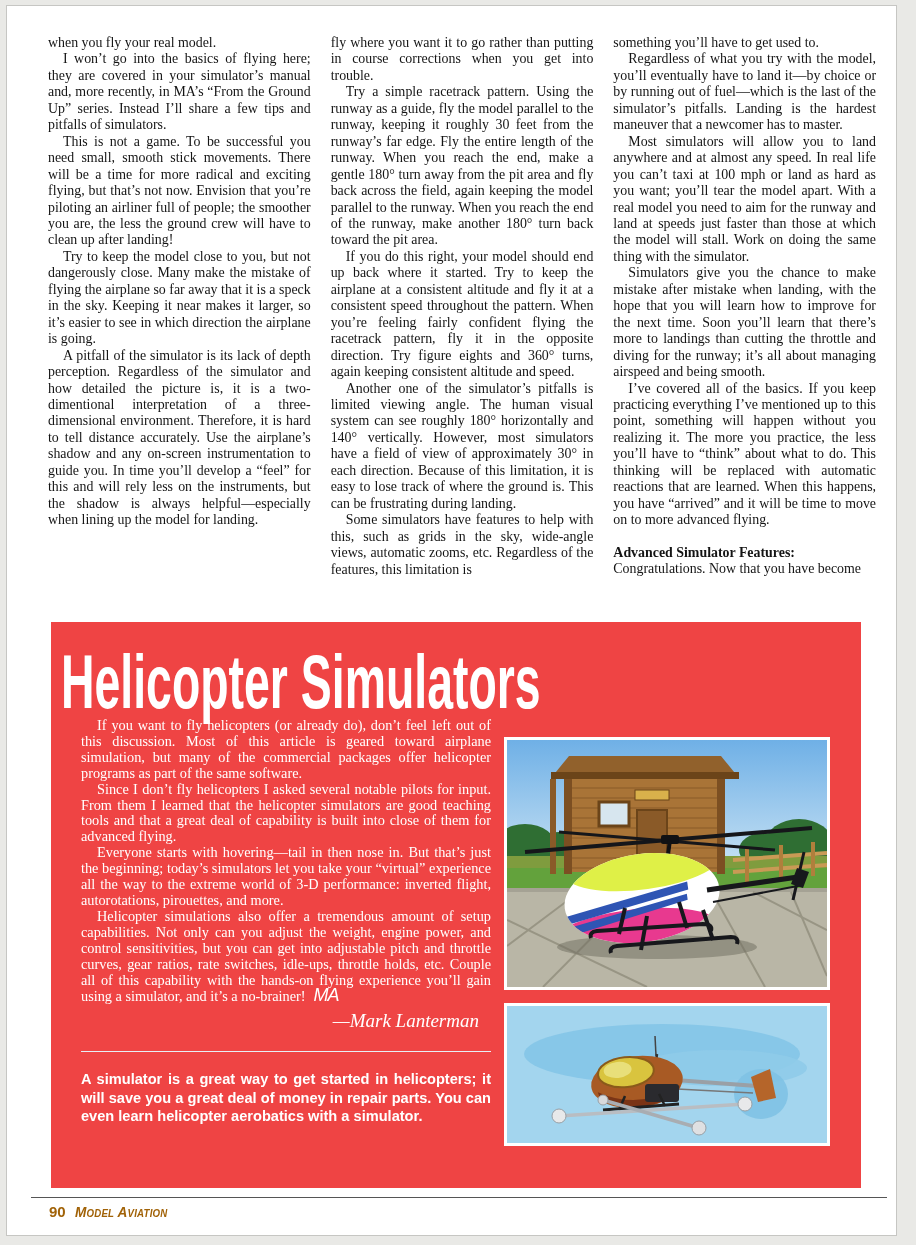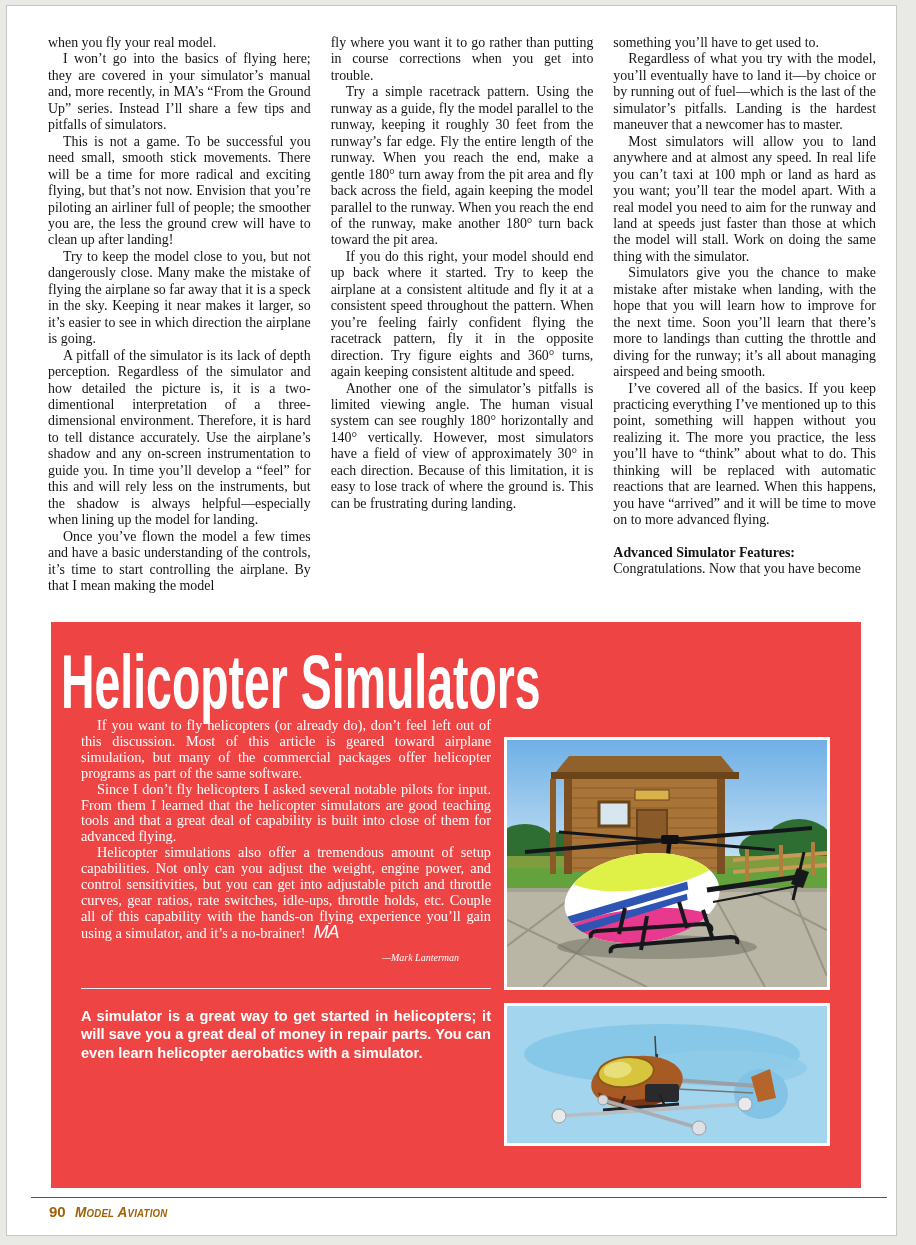--- a/index.html
+++ b/index.html
@@ -41,21 +41,21 @@
   .sb-body{
     position:absolute;left:30px;top:96px;width:410px;
     font-size:14.3px;line-height:15.9px;text-align:justify;
   }
   .sb-body .par{text-indent:16px;}
   .ma-logo{
     font-family:"Liberation Sans", sans-serif;font-weight:normal;font-style:italic;
     font-size:18px;letter-spacing:-1px;margin-left:8px;
   }
   .byline{
-    margin:8px 32px 0 0;text-align:right;font-style:italic;font-size:10px;
+    margin:8px 12px 0 0;text-align:right;font-style:italic;font-size:19px;
   }
   .sb-divider{
     border:none;border-top:1px solid #e8eef5;margin:22px 0 18px 0;
   }
   .sb-caption{
     font-family:"Liberation Sans", sans-serif;font-weight:bold;
     font-size:14.6px;line-height:18.5px;text-align:justify;
   }
   
   .sb-photos{position:absolute;left:453px;top:115px;width:326px;}
@@ -88,27 +88,27 @@
 
 <div class="page">
 
   <div class="columns">
     <div class="col">
         <p class="par">when you fly your real model.</p>
         <p class="par">I won’t go into the basics of flying here; they are covered in your simulator’s manual and, more recently, in MA’s “From the Ground Up” series. Instead I’ll share a few tips and pitfalls of simulators.</p>
         <p class="par">This is not a game. To be successful you need small, smooth stick movements. There will be a time for more radical and exciting flying, but that’s not now. Envision that you’re piloting an airliner full of people; the smoother you are, the less the ground crew will have to clean up after landing!</p>
         <p class="par">Try to keep the model close to you, but not dangerously close. Many make the mistake of flying the airplane so far away that it is a speck in the sky. Keeping it near makes it larger, so it’s easier to see in which direction the airplane is going.</p>
         <p class="par">A pitfall of the simulator is its lack of depth perception. Regardless of the simulator and how detailed the picture is, it is a two-dimentional interpretation of a three-dimensional environment. Therefore, it is hard to tell distance accurately. Use the airplane’s shadow and any on-screen instrumentation to guide you. In time you’ll develop a “feel” for this and will rely less on the instruments, but the shadow is always helpful—especially when lining up the model for landing.</p>
-        <p class="par">Once you’ve flown the model a few times and have a basic understanding of the controls, it’s time to start controlling the airplane. By that I mean making the model</p>
       </div>
     <div class="col">
         <p class="par">fly where you want it to go rather than putting in course corrections when you get into trouble.</p>
         <p class="par">Try a simple racetrack pattern. Using the runway as a guide, fly the model parallel to the runway, keeping it roughly 30 feet from the runway’s far edge. Fly the entire length of the runway. When you reach the end, make a gentle 180° turn away from the pit area and fly back across the field, again keeping the model parallel to the runway. When you reach the end of the runway, make another 180° turn back toward the pit area.</p>
         <p class="par">If you do this right, your model should end up back where it started. Try to keep the airplane at a consistent altitude and fly it at a consistent speed throughout the pattern. When you’re feeling fairly confident flying the racetrack pattern, fly it in the opposite direction. Try figure eights and 360° turns, again keeping consistent altitude and speed.</p>
         <p class="par">Another one of the simulator’s pitfalls is limited viewing angle. The human visual system can see roughly 180° horizontally and 140° vertically. However, most simulators have a field of view of approximately 30° in each direction. Because of this limitation, it is easy to lose track of where the ground is. This can be frustrating during landing.</p>
+        <p class="par">Some simulators have features to help with this, such as grids in the sky, wide-angle views, automatic zooms, etc. Regardless of the features, this limitation is</p>
       </div>
     <div class="col">
       <div>
           <p class="par">something you’ll have to get used to.</p>
           <p class="par">Regardless of what you try with the model, you’ll eventually have to land it—by choice or by running out of fuel—which is the last of the simulator’s pitfalls. Landing is the hardest maneuver that a newcomer has to master.</p>
           <p class="par">Most simulators will allow you to land anywhere and at almost any speed. In real life you can’t taxi at 100 mph or land as hard as you want; you’ll tear the model apart. With a real model you need to aim for the runway and land at speeds just faster than those at which the model will stall. Work on doing the same thing with the simulator.</p>
           <p class="par">Simulators give you the chance to make mistake after mistake when landing, with the hope that you will learn how to improve for the next time. Soon you’ll learn that there’s more to landings than cutting the throttle and diving for the runway; it’s all about managing airspeed and being smooth.</p>
           <p class="par">I’ve covered all of the basics. If you keep practicing everything I’ve mentioned up to this point, something will happen without you realizing it. The more you practice, the less you’ll have to “think” about what to do. This thinking will be replaced with automatic reactions that are learned. When this happens, you have “arrived” and it will be time to move on to more advanced flying.</p>
         </div>
       <p class="subhead">Advanced Simulator Features:</p>
@@ -116,20 +116,21 @@
     </div>
   </div>
 
   <div class="sidebar" style="background: #ef4444;">
     <div class="sb-title">Helicopter Simulators</div>
 
     <div class="sb-body">
       <div>
           <p class="par">If you want to fly helicopters (or already do), don’t feel left out of this discussion. Most of this article is geared toward airplane simulation, but many of the commercial packages offer helicopter programs as part of the same software.</p>
           <p class="par">Since I don’t fly helicopters I asked several notable pilots for input. From them I learned that the helicopter simulators are good teaching tools and that a great deal of capability is built into close of them for advanced flying.</p>
+          <p class="par">Everyone starts with hovering—tail in then nose in. But that’s just the beginning; today’s simulators let you take your “virtual” experience all the way to the extreme world of 3-D performance: inverted flight, autorotations, pirouettes, and more.</p>
         </div>
       <p class="par"><span>Helicopter simulations also offer a tremendous amount of setup capabilities. Not only can you adjust the weight, engine power, and control sensitivities, but you can get into adjustable pitch and throttle curves, gear ratios, rate switches, idle-ups, throttle holds, etc. Couple all of this capability with the hands-on flying experience you’ll gain using a simulator, and it’s a no-brainer!</span><span class="ma-logo">MA</span></p>
       <p class="byline">—Mark Lanterman</p>
       <hr class="sb-divider">
       <p class="sb-caption">A simulator is a great way to get started in helicopters; it will save you a great deal of money in repair parts. You can even learn helicopter aerobatics with a simulator.</p>
     </div>
 
     <div class="sb-photos">
 
       <div class="photo photo-ground">

